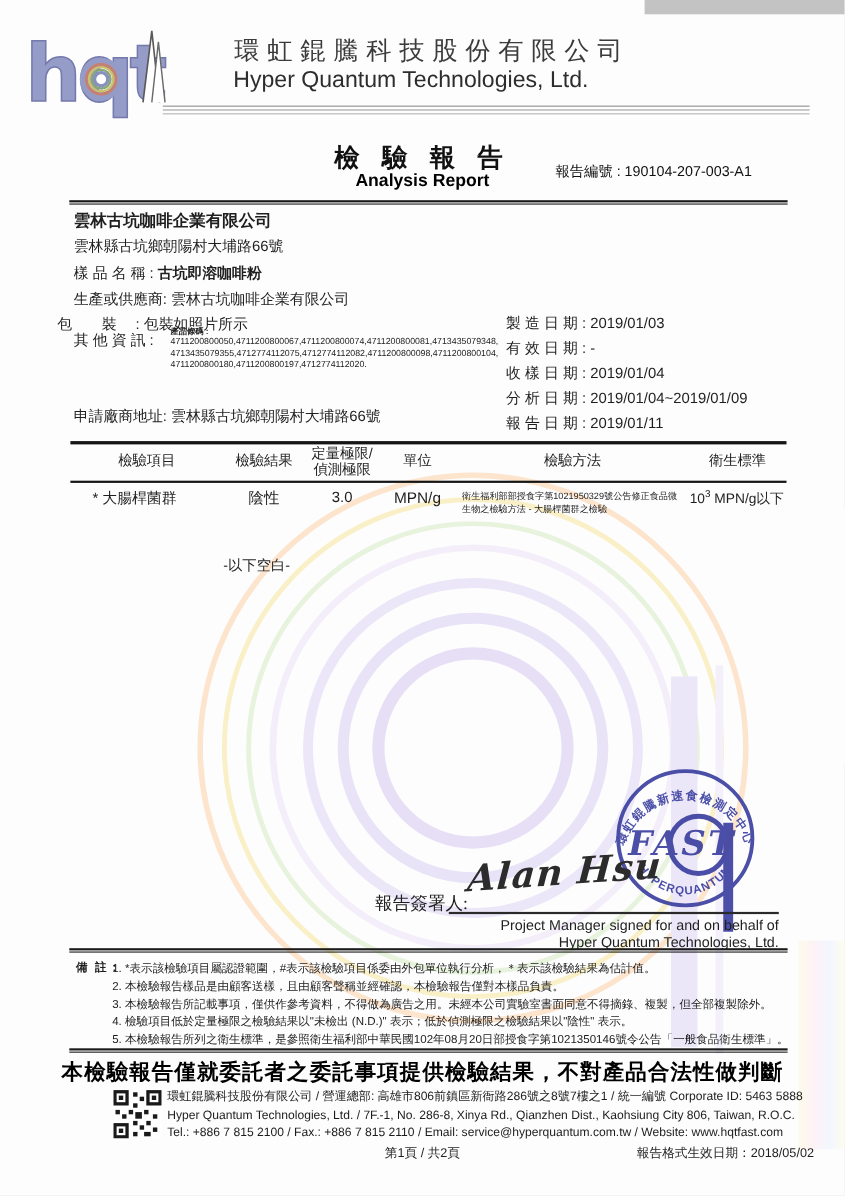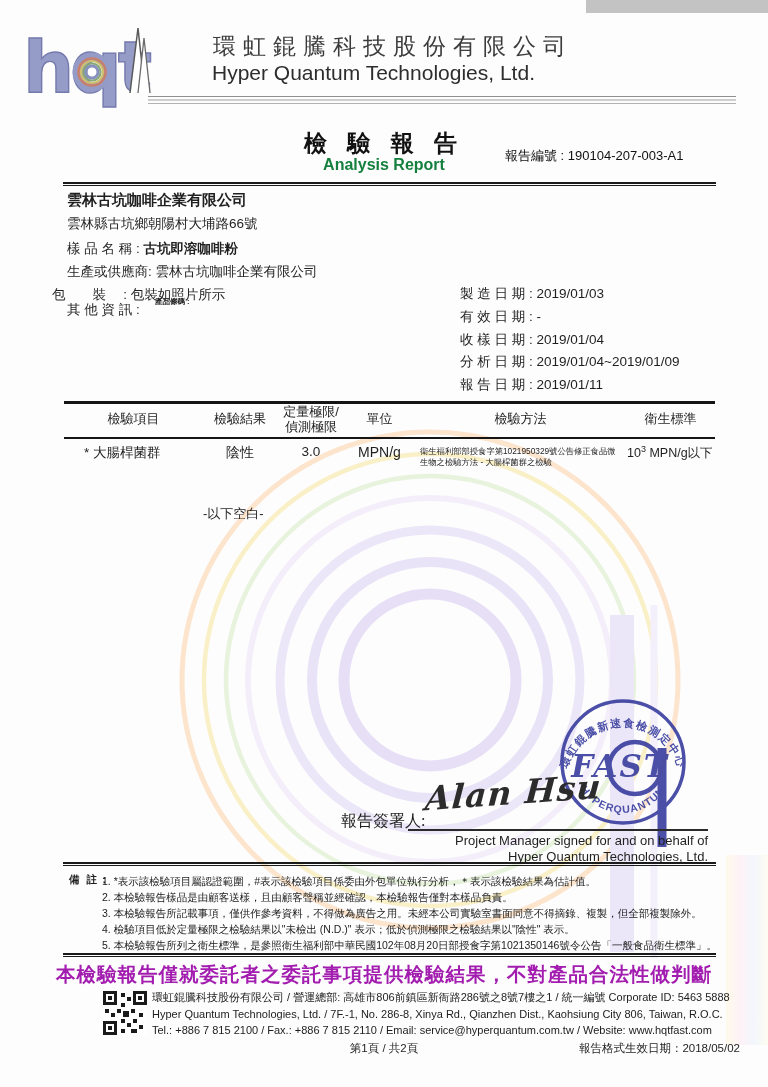--- a/index.html
+++ b/index.html
@@ -9,21 +9,21 @@
     background:#fdfdfd; overflow:hidden;
     font-family:"Liberation Sans","DejaVu Sans",sans-serif; color:#1f1f1f;
   }
   .abs { position:absolute; }
   .scan-bar { left:586px; top:0; width:182px; height:13px; background:#c3c3c3; }
   .logo-lines { left:148px; top:96px; width:588px; height:1px; background:#8f8f8f;
     box-shadow:0 3.5px 0 #a0a0a0, 0 7px 0 #b3b3b3; }
   .co-zh { left:213px; top:31px; font-size:23px; letter-spacing:7px; color:#3b3b3b; }
   .co-en { left:212px; top:61px; font-size:21px; color:#2d2d2d; }
   .title-zh { left:0; top:128px; width:768px; text-align:center; font-size:23px; font-weight:bold; letter-spacing:7px; color:#111; }
-  .title-en { left:0; top:156px; width:768px; text-align:center; font-size:16px; font-weight:bold; color:#15803d; }
+  .title-en { left:0; top:156px; width:768px; text-align:center; font-size:16px; font-weight:bold; color:#000000; }
   .report-no { left:505px; top:147px; font-size:13px; color:#111; }
   .dbl { left:63px; width:653px; height:4px; border-top:2.5px solid #1b1b1b; border-bottom:1px solid #1b1b1b; }
   .client-name { left:67px; top:191px; font-size:15px; font-weight:bold; }
   .client-addr { left:67px; top:215px; font-size:13.5px; }
   .row { font-size:13.5px; white-space:nowrap; }
   .row b { font-weight:bold; }
   .lbl { color:#1f1f1f;margin-top:46px; }
   .tiny-title { left:155px; top:297px; font-size:7.5px; font-weight:bold; }
   .tiny { left:155px; top:306px; font-size:8px; line-height:10.5px; width:320px; color:#222; }
   .date-row { font-size:13.5px; white-space:nowrap; }
@@ -38,21 +38,21 @@
   
   .sig-label { left:341px; top:811px; font-size:16px;font-family:Liberation Serif, serif; }
   .sig-name { left:425px; top:773px; font-size:33px; font-family:"DejaVu Serif","Liberation Serif",serif;
     font-style:italic; font-weight:bold; color:#2c2c2c; transform:rotate(-4deg) skewX(-8deg); letter-spacing:1px; }
   .sig-line { left:408px; top:829px; width:300px; height:1.5px; background:#2a2a2a; }
   .sig-sub { left:300px; top:833px; width:408px; text-align:right; font-size:13px; line-height:16px; }
   
   .notes-label { left:69px; top:873px; font-size:10.5px; font-weight:bold; letter-spacing:2px; }
   .notes { left:102px; top:873px; width:645px; font-size:10.5px; line-height:16px; color:#1c1c1c; }
   
-  .statement { left:0; top:961px; width:768px; text-align:center; font-size:19.5px; font-weight:bold; letter-spacing:1px; color:#a21caf; }
+  .statement { left:0; top:961px; width:768px; text-align:center; font-size:19.5px; font-weight:bold; letter-spacing:1px; color:#000000; }
   .f-lines { left:152px; top:989px; width:600px; font-size:11px; line-height:16.5px; color:#1c1c1c; white-space:nowrap; }
   .f-page { left:0; top:1041px; width:768px; text-align:center; font-size:11.5px; }
   .f-date { left:440px; top:1041px; width:300px; text-align:right; font-size:11.5px; }
   .stripes { left:726px; top:855px; width:42px; height:190px;
     background:linear-gradient(90deg, rgba(255,242,190,.30), rgba(255,205,225,.22), rgba(205,225,255,.22), rgba(255,250,210,.28)); }
   sup { font-size:9px; }
 </style>
 </head>
 <body>
 
@@ -105,20 +105,28 @@
   <div class="abs row" style="left:67px;top:263px;">
     <span class="lbl">生產或供應商: </span><span>雲林古坑咖啡企業有限公司</span>
   </div>
   <div class="abs row" style="left:52px;top:286px;">
     <span class="lbl">包　　裝　 : </span><span>包裝如照片所示</span>
   </div>
   <div class="abs row" style="left:67px;top:301px;">
     <span class="lbl">其 他 資 訊 : </span>
   </div>
   <div class="abs tiny-title">產品條碼 :</div>
+  <div class="abs tiny">
+    <div>4711200800050,4711200800067,4711200800074,4711200800081,4713435079348,</div>
+    <div>4713435079355,4712774112075,4712774112082,4711200800098,4711200800104,</div>
+    <div>4711200800180,4711200800197,4712774112020.</div>
+  </div>
+  <div class="abs row" style="left:67px;top:370px;">
+    <span class="lbl">申請廠商地址: </span><span>雲林縣古坑鄉朝陽村大埔路66號</span>
+  </div>
 
   <div class="abs date-row" style="left:460px;top:285px;">
     <span>製 造 日 期 : </span><span>2019/01/03</span>
   </div>
   <div class="abs date-row" style="left:460px;top:308px;">
     <span>有 效 日 期 : </span><span>-</span>
   </div>
   <div class="abs date-row" style="left:460px;top:331px;">
     <span>收 樣 日 期 : </span><span>2019/01/04</span>
   </div>

